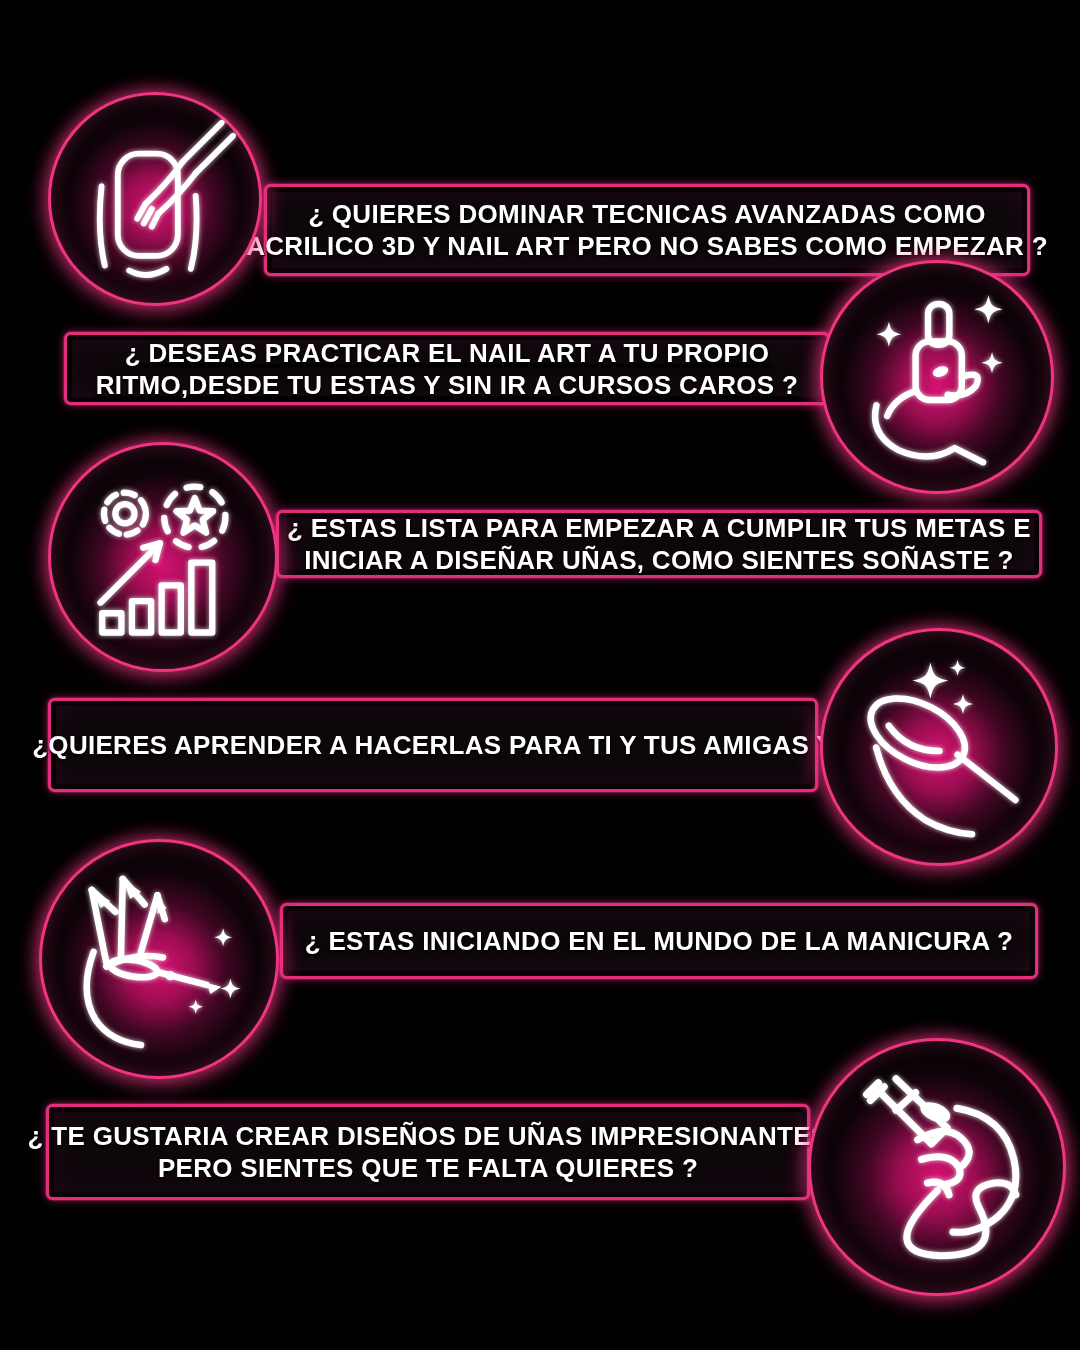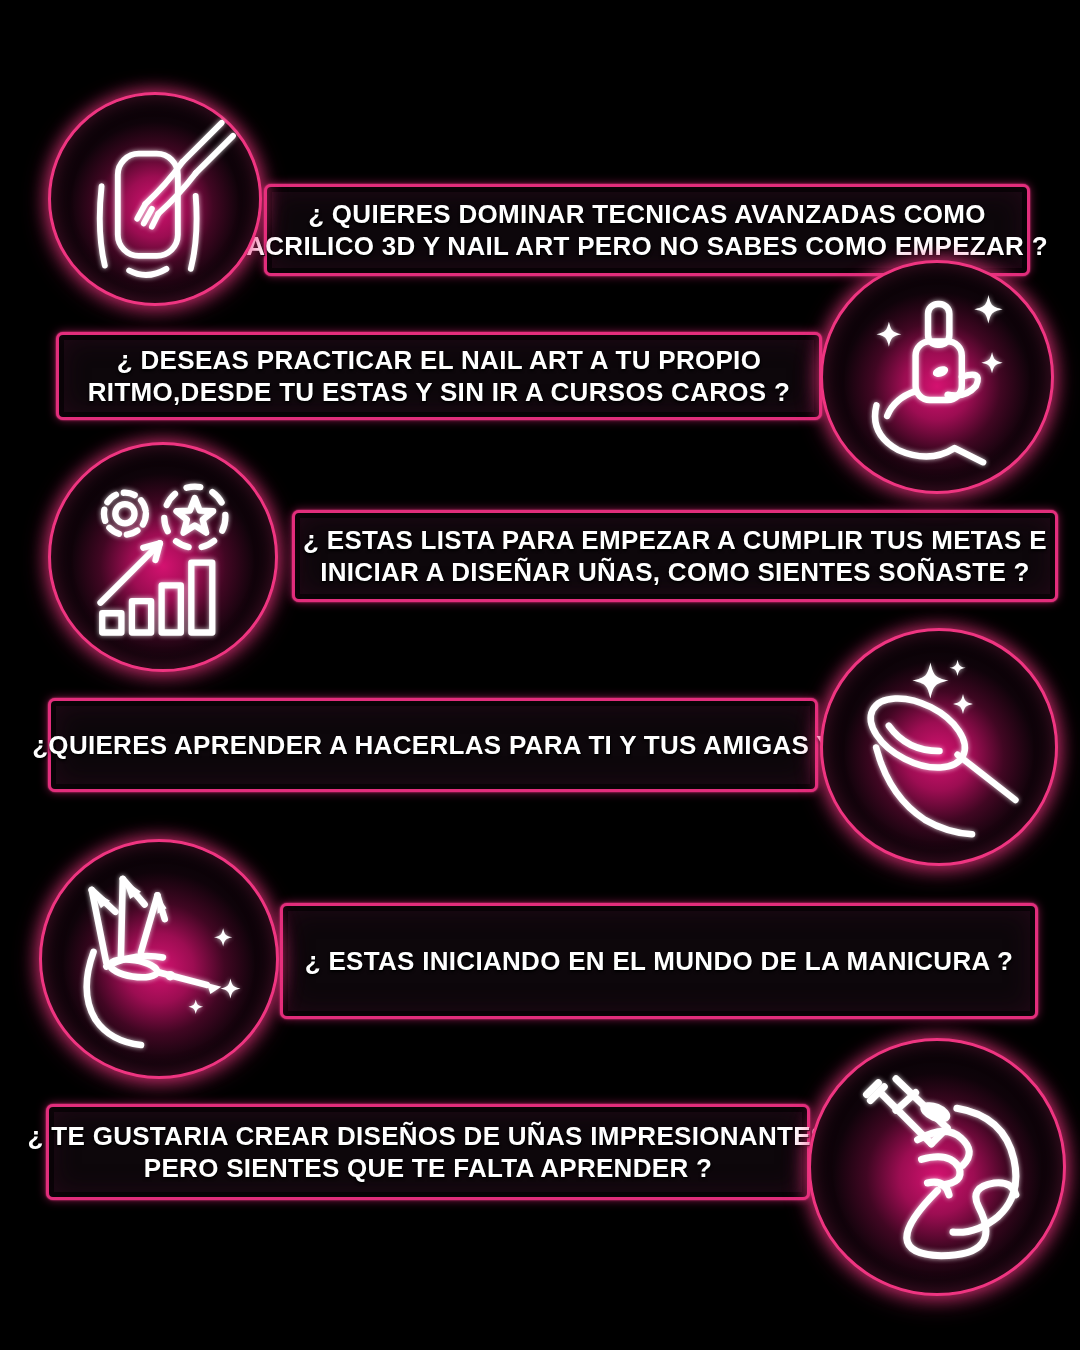--- a/index.html
+++ b/index.html
@@ -56,21 +56,21 @@
       <path class="neon" d="M48,56 L43,65"></path>
       <path class="neon" d="M52,59 L48,67"></path>
     </svg>
   </div>
 
   <div class="qbox" style="left:264px;top:152px;width:766px;height:92px;margin-top:32px;">
     <span class="qline">¿ QUIERES DOMINAR TECNICAS AVANZADAS COMO</span>
     <span class="qline">ACRILICO 3D Y NAIL ART PERO NO SABES COMO EMPEZAR ?</span>
   </div>
 
-  <div class="qbox" style="left:56px;top:332px;width:766px;height:88px;">
+  <div class="qbox" style="left:64px;top:332px;width:766px;height:73px;text-decoration:underline;">
     <span class="qline">¿ DESEAS PRACTICAR EL NAIL ART A TU PROPIO</span>
     <span class="qline">RITMO,DESDE TU ESTAS Y SIN IR A CURSOS CAROS ?</span>
   </div>
 
   <div class="circle" style="left:820px;top:260px;width:228px;height:228px;">
     <svg viewBox="0 0 100 100">
       <rect class="neon" x="45" y="9" width="12" height="23" rx="5.5"></rect>
       <rect class="neon" x="38" y="30" width="26" height="33" rx="8"></rect>
       <path class="neon" d="M38,58 Q26,62 22,72"></path>
       <path class="neon" d="M64,50 Q76,46 72,55 Q66,62 56,60"></path>
@@ -91,21 +91,21 @@
       <path class="neon" d="M14,76 L48,42"></path>
       <path class="neon" d="M48,42 L38.5,44.5"></path>
       <path class="neon" d="M48,42 L45.5,51.5"></path>
       <rect class="neon" x="15" y="82" width="11" height="11" stroke-width="3.5"></rect>
       <rect class="neon" x="32" y="75" width="11" height="18" stroke-width="3.5"></rect>
       <rect class="neon" x="49" y="66" width="11" height="27" stroke-width="3.5"></rect>
       <rect class="neon" x="66" y="53" width="12" height="40" stroke-width="3.5"></rect>
     </svg>
   </div>
 
-  <div class="qbox" style="left:292px;top:510px;width:766px;height:92px;">
+  <div class="qbox" style="left:276px;top:510px;width:766px;height:68px;">
     <span class="qline">¿ ESTAS LISTA PARA EMPEZAR A CUMPLIR TUS METAS E</span>
     <span class="qline">INICIAR A DISEÑAR UÑAS, COMO SIENTES SOÑASTE ?</span>
   </div>
 
   <div class="qbox" style="left:48px;top:698px;width:770px;height:94px;">
     <span class="qline">¿QUIERES APRENDER A HACERLAS PARA TI Y TUS AMIGAS Y</span>
   </div>
 
   <div class="circle" style="left:820px;top:628px;width:232px;height:232px;">
     <svg viewBox="0 0 100 100">
@@ -135,27 +135,27 @@
       <ellipse class="neon" cx="36" cy="55" rx="13" ry="4.5" transform="rotate(9 36 55)"></ellipse>
       <path class="neon" d="M49,57 L76,64"></path>
       <path class="fillw" d="M76,63 L84,65 L78,69 Z"></path>
       <circle class="fillw" cx="56" cy="59" r="2.6"></circle>
       <path class="fillw" d="M85,33 C85.9,36.7 86.3,37.1 90,38 C86.3,38.9 85.9,39.3 85,43 C84.1,39.3 83.7,38.9 80,38 C83.7,37.1 84.1,36.7 85,33 Z"></path>
       <path class="fillw" d="M89,60.5 C90,64.6 90.4,65 94.5,66 C90.4,67 90,67.4 89,71.5 C88,67.4 87.6,67 83.5,66 C87.6,65 88,64.6 89,60.5 Z"></path>
       <path class="fillw" d="M70,72 C70.7,74.9 71.1,75.3 74,76 C71.1,76.7 70.7,77.1 70,80 C69.3,77.1 68.9,76.7 66,76 C68.9,75.3 69.3,74.9 70,72 Z"></path>
     </svg>
   </div>
 
-  <div class="qbox" style="left:280px;top:903px;width:758px;height:116px;">
+  <div class="qbox" style="left:280px;top:903px;width:758px;height:76px;">
     <span class="qline">¿ ESTAS INICIANDO EN EL MUNDO DE LA MANICURA ?</span>
   </div>
 
   <div class="qbox" style="left:46px;top:1104px;width:764px;height:96px;">
     <span class="qline">¿ TE GUSTARIA CREAR DISEÑOS DE UÑAS IMPRESIONANTES</span>
-    <span class="qline">PERO SIENTES QUE TE FALTA APRENDER ?</span>
+    <span class="qline">PERO SIENTES QUE TE FALTA QUIERES ?</span>
   </div>
 
   <div class="circle" style="left:808px;top:1038px;width:252px;height:252px;">
     <svg viewBox="0 0 100 100">
       <path class="neon" d="M14,13 L20,7"></path>
       <path class="neon" d="M16,16 L23,9"></path>
       <path class="neon" d="M21,12 L47,38"></path>
       <path class="neon" d="M29,5 L55,30"></path>
       <path class="neon" d="M47,38 L55,30"></path>
       <path class="neon" d="M29,21 L39,12"></path>

